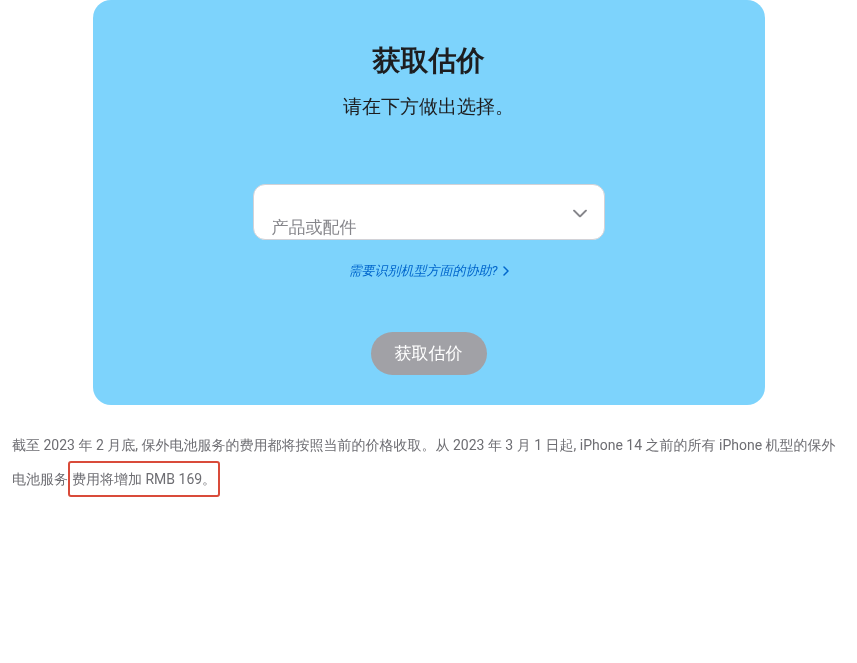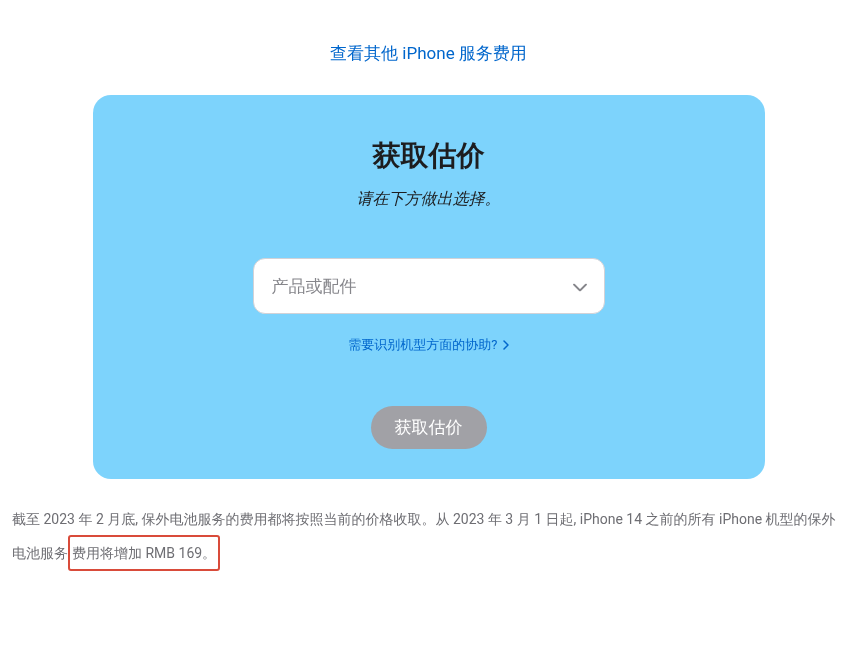--- a/index.html
+++ b/index.html
@@ -37,60 +37,60 @@
       padding: 42px 20px 30px 20px;
       text-align: center;
     }
     .card-title {
       font-size: 28px;
       font-weight: 600;
       color: #1d1d1f;
       margin-bottom: 14px;
     }
     .card-subtitle {
-      font-size: 16px;
+      font-size: 19px;
       color: #1d1d1f;
-      margin-bottom: 48px;
-      font-style: italic;
+      margin-bottom: 64px;
     }
     .select-wrapper {
       position: relative;
       width: 352px;
       margin: 0 auto 24px auto;
     }
     .select-box {
       width: 100%;
       height: 56px;
       background: #ffffff;
       border: 1px solid #d2d2d7;
       border-radius: 12px;
       padding: 0 40px 0 18px;
       font-size: 17px;
       color: #86868b;
       text-align: left;
       display: flex;
-      align-items: center;
+      align-items: flex-end;
       cursor: pointer;
     }
     .select-chevron {
       position: absolute;
       right: 18px;
       top: 50%;
       transform: translateY(-50%);
       pointer-events: none;
       color: #86868b;
     }
     .help-link {
       margin-top: -4px;
       margin-bottom: 52px;
     }
     .help-link a {
       color: #0066cc;
       text-decoration: none;
       font-size: 13px;
+      font-style: italic;
     }
     .help-chevron {
       display: inline-block;
       vertical-align: middle;
       margin-left: 2px;
     }
     .btn-primary {
       display: inline-block;
       background: #a1a1a6;
       color: #ffffff;
@@ -114,23 +114,20 @@
       border: 2px solid #d94b3a;
       border-radius: 3px;
       padding: 0 2px;
       display: inline-block;
     }
   </style>
 </head>
 <body>
 
 <div class="container">
-  <div class="top-link">
-    <a href="#">查看其他 iPhone 服务费用</a>
-  </div>
 
   <div class="card">
     <h2 class="card-title">获取估价</h2>
     <p class="card-subtitle">请在下方做出选择。</p>
 
     <div class="select-wrapper">
       <div class="select-box">
         <span>产品或配件</span>
       </div>
       <span class="select-chevron">

